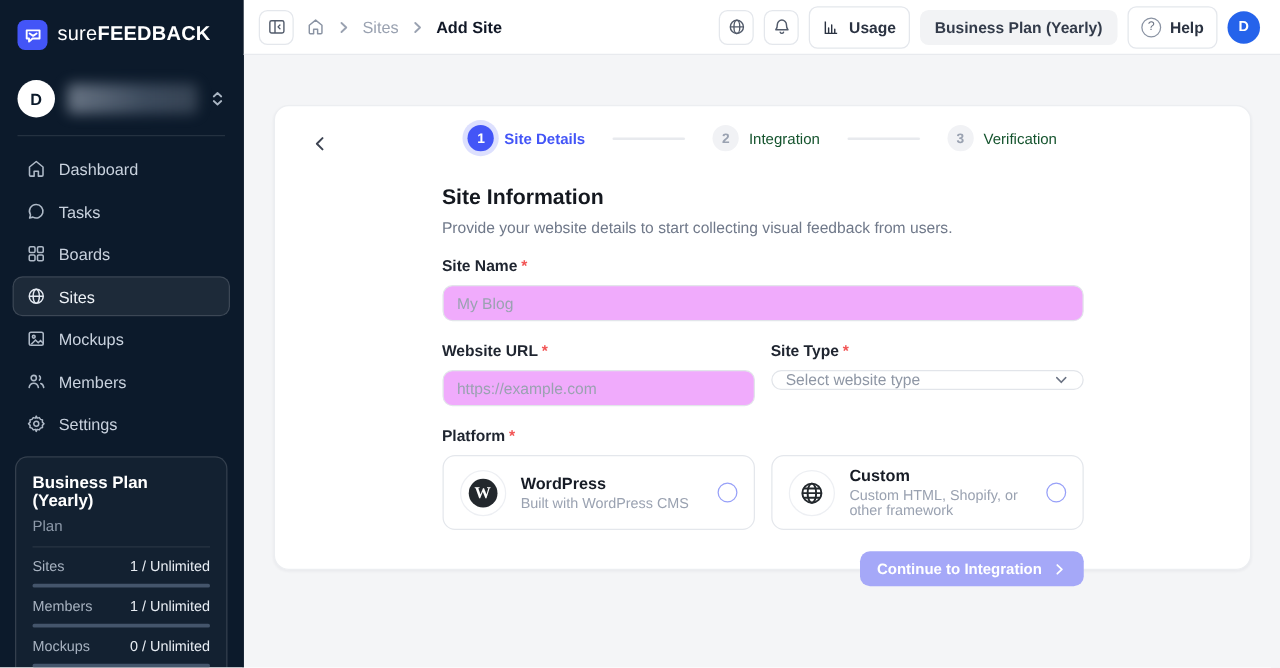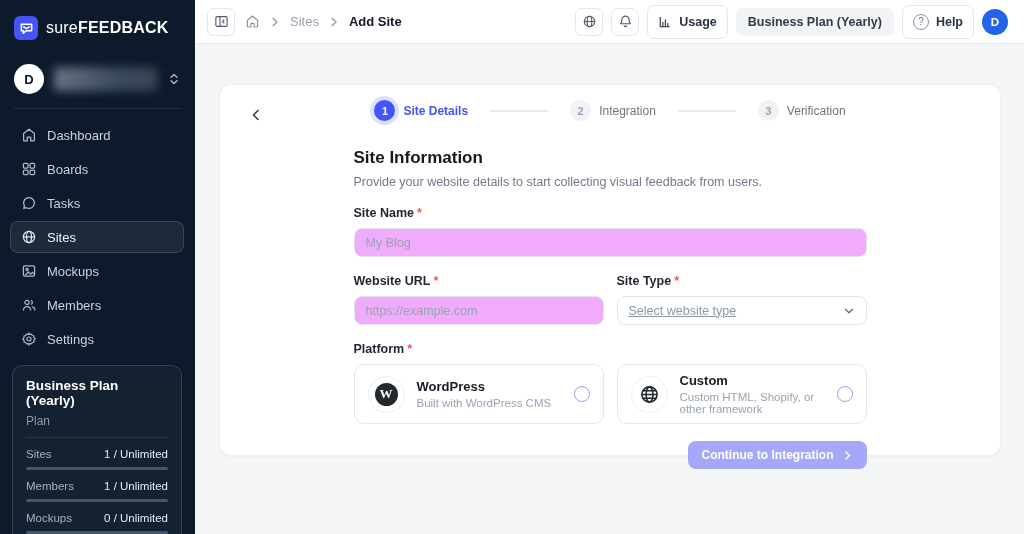--- a/index.html
+++ b/index.html
@@ -52,34 +52,34 @@
   .content { flex:1; padding:40px 23px 0 24px; }
   .card { position:relative; background:#fff; border:1px solid #eceef1; border-radius:12px; height:372px; box-shadow:0 1px 2px rgba(16,24,40,.04); }
   .back-btn { position:absolute; left:22px; top:16px; width:28px; height:28px; display:flex; align-items:center; justify-content:center; color:#3d4452; cursor:pointer; }
   .stepper { display:flex; align-items:center; justify-content:center; gap:22px; padding-top:15px; }
   .step { display:flex; align-items:center; gap:8px; }
   .step-dot { width:21px; height:21px; border-radius:50%; display:flex; align-items:center; justify-content:center; font-size:11px; font-weight:600; }
   .step.active .step-dot { background:#4355f7; color:#fff; box-shadow:0 0 0 4px rgba(67,85,247,.18); }
   .step.inactive .step-dot { background:#f1f2f5; color:#9aa2b1; }
   .step-label { font-size:12px; }
   .step.active .step-label { color:#4355f7; font-weight:700; }
-  .step.inactive .step-label { color:#737373; }
+  .step.inactive .step-label { color:#14532d; }
   .connector { width:58px; height:2px; background:#e8eaee; border-radius:1px; }
 
   .form { width:513px; margin:27px auto 0; }
   .form-title { font-size:17px; font-weight:700; color:#14181f; }
   .form-sub { font-size:12.5px; color:#70798a; margin-top:7px; }
   .field-label { font-size:12.5px; font-weight:600; color:#1f2530; margin:17px 0 8px; }
   .req { color:#f25555; margin-left:3px; }
   .text-input { width:100%; height:29px; border:1px solid #e2e5ea; border-radius:8px; padding:0 11px; font-size:12.5px; color:#111827; outline:none; font-family:"Liberation Sans","DejaVu Sans",sans-serif; background:#f0abfc; }
   .text-input::placeholder { color:#9aa2b1; }
   .two-col { display:flex; gap:13px; }
   .col { flex:1; }
   .col .field-label { margin-top:17px; }
-  .select { height:29px; border:1px solid #e2e5ea; border-radius:8px; padding:0 11px; font-size:12.5px; color:#8f97a5; display:flex; align-items:center; justify-content:space-between; cursor:pointer; background:#fff;text-decoration:underline; }
+  .select { height:16px; border:1px solid #e2e5ea; border-radius:8px; padding:0 11px; font-size:12.5px; color:#8f97a5; display:flex; align-items:center; justify-content:space-between; cursor:pointer; background:#fff; }
   .select .chev { color:#6b7383; display:flex; }
   .platform-row { display:flex; gap:13px; }
   .platform-card { flex:1; border:1px solid #e4e7ec; border-radius:10px; padding:8px 13px; display:flex; align-items:center; gap:12px; cursor:pointer; background:#fff; }
   .p-icon-wrap { width:37px; height:37px; min-width:37px; border:1px solid #edeff3; border-radius:50%; display:flex; align-items:center; justify-content:center; background:#fff; }
   .wp-badge { width:23px; height:23px; border-radius:50%; background:#23282d; color:#fff; display:flex; align-items:center; justify-content:center; font-size:13px; font-weight:700; font-family:"Liberation Serif","DejaVu Serif",serif; }
   .p-texts { flex:1; }
   .p-name { font-size:13px; font-weight:700; color:#171c26; }
   .p-desc { font-size:11.5px; color:#9aa2b1; margin-top:3px; }
   .radio { width:16px; height:16px; min-width:16px; border:1.5px solid #97a0f8; border-radius:50%; background:#fff; cursor:pointer; }
   .form-actions { display:flex; justify-content:flex-end; margin-top:17px; }
@@ -116,37 +116,37 @@
       <span class="nicon">
           <svg width="16" height="16" viewBox="0 0 16 16">
             <path d="M2.6 6.6 8 2.2l5.4 4.4V13a.9.9 0 0 1-.9.9H9.7V10H6.3v3.9H3.5a.9.9 0 0 1-.9-.9z" fill="none" stroke="currentColor" stroke-width="1.25" stroke-linejoin="round"></path>
           </svg>
         </span>
       <span>Dashboard</span>
     </div>
     <div class="nav-item">
       <span class="nicon">
           <svg width="16" height="16" viewBox="0 0 16 16">
+            <path d="M8 2.6a5.4 5.4 0 1 1-2.7 10.1l-2.6.7.7-2.5A5.4 5.4 0 0 1 8 2.6z" fill="none" stroke="currentColor" stroke-width="1.25" stroke-linejoin="round"></path>
+          </svg>
+        </span>
+      <span>Tasks</span>
+    </div>
+    <div class="nav-item">
+      <span class="nicon">
+          <svg width="16" height="16" viewBox="0 0 16 16">
             <g fill="none" stroke="currentColor" stroke-width="1.25">
               <rect x="2.4" y="2.4" width="4.6" height="4.6" rx="1"></rect>
               <rect x="9" y="2.4" width="4.6" height="4.6" rx="1"></rect>
               <rect x="2.4" y="9" width="4.6" height="4.6" rx="1"></rect>
               <rect x="9" y="9" width="4.6" height="4.6" rx="1"></rect>
             </g>
           </svg>
         </span>
       <span>Boards</span>
-    </div>
-    <div class="nav-item">
-      <span class="nicon">
-          <svg width="16" height="16" viewBox="0 0 16 16">
-            <path d="M8 2.6a5.4 5.4 0 1 1-2.7 10.1l-2.6.7.7-2.5A5.4 5.4 0 0 1 8 2.6z" fill="none" stroke="currentColor" stroke-width="1.25" stroke-linejoin="round"></path>
-          </svg>
-        </span>
-      <span>Tasks</span>
     </div>
     <div class="nav-item active">
       <span class="nicon">
           <svg width="16" height="16" viewBox="0 0 16 16">
             <g fill="none" stroke="currentColor" stroke-width="1.2">
               <circle cx="8" cy="8" r="5.6"></circle>
               <ellipse cx="8" cy="8" rx="2.5" ry="5.6"></ellipse>
               <path d="M2.4 8h11.2"></path>
             </g>
           </svg>

